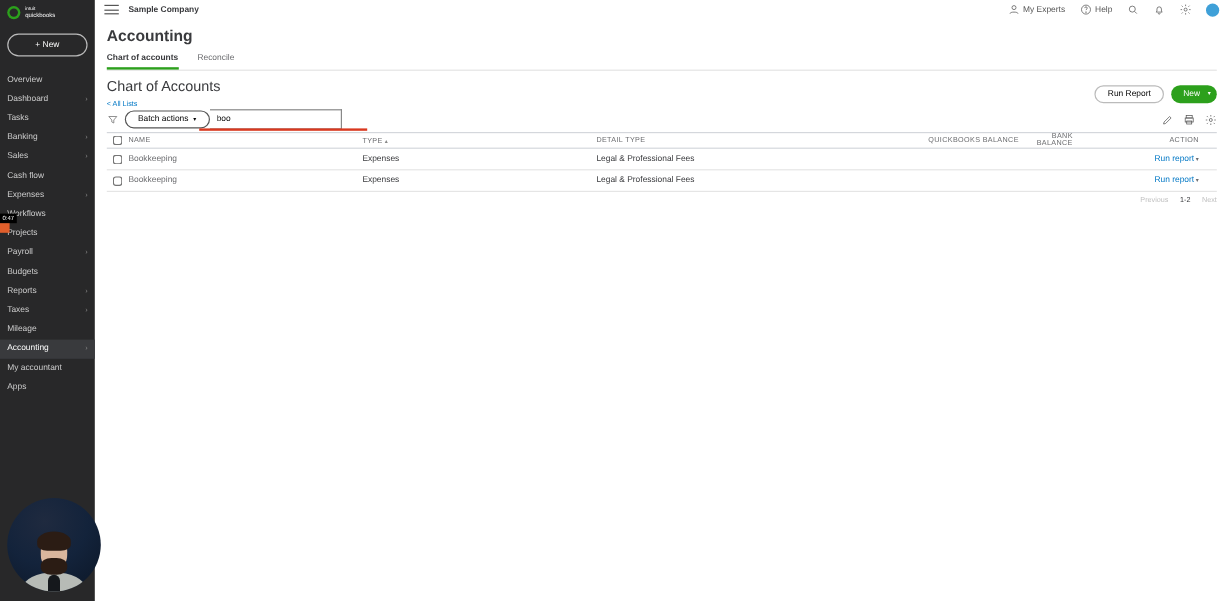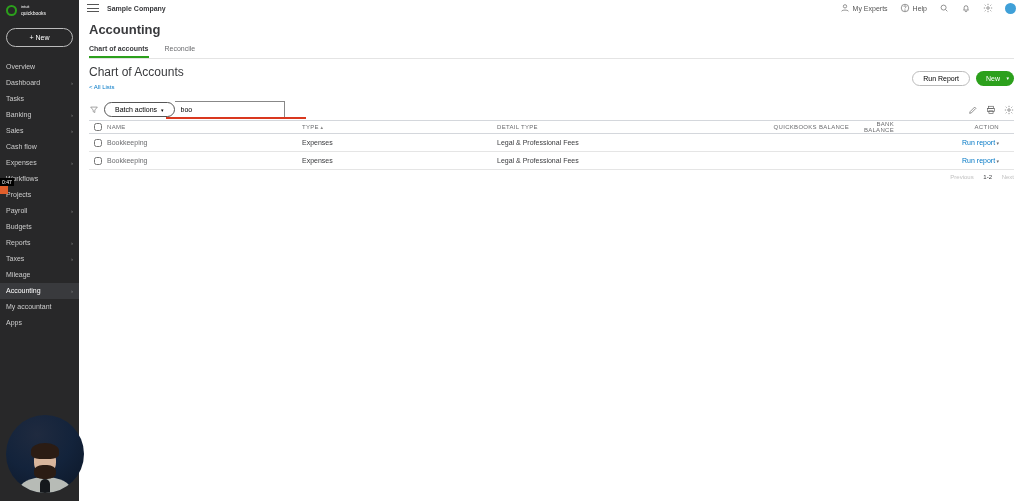--- a/index.html
+++ b/index.html
@@ -47,21 +47,21 @@
 
   .sub-head { display:flex; align-items:center; }
   .sub-title { font-size:12px; font-weight:400; }
   .sub-head .btns { margin-left:auto; display:flex; gap:6px; }
   .btn-outline { border:1px solid #bbb; background:#fff; border-radius:10px; padding:3px 10px; font-size:7px; cursor:pointer; }
   .btn-green { background:#2ca01c; color:#fff; border:none; border-radius:10px; padding:3px 14px 3px 10px; font-size:7px; cursor:pointer; position:relative; }
   .btn-green::after { content:'▾'; font-size:5px; color:#fff; position:absolute; right:5px; top:50%; transform:translateY(-50%); }
   .back-link { font-size:6px; color:#0077c5; cursor:pointer; margin-top:1px; display:inline-block; }
 
   
-  .tbl-toolbar { display:flex; align-items:center; margin-top:10px; }
+  .tbl-toolbar { display:flex; align-items:center; }
   .funnel { width:10px; height:10px; margin-right:5px; }
   .batch-btn { border:1px solid #555; background:#fff; border-radius:10px; padding:3px 10px 3px 10px; font-size:7px; cursor:pointer; position:relative; color:#000; }
   .batch-btn::after { content:'▾'; font-size:5px; margin-left:4px; }
   .search-box { width:110px; border:1px solid #888; border-left:none; height:17px; font-size:7px; padding:0 6px; outline:none; }
   .redline { position:absolute; height:2px; background:#d9381f; width:140px; }
   .tbl-toolbar .right-icons { margin-left:auto; display:flex; gap:8px; }
 
   
   .tbl { width:100%; margin-top:2px; }
   .thead, .trow { display:grid; grid-template-columns: 18px 195px 195px 195px 163px 45px 103px; align-items:center; font-size:7px; }

